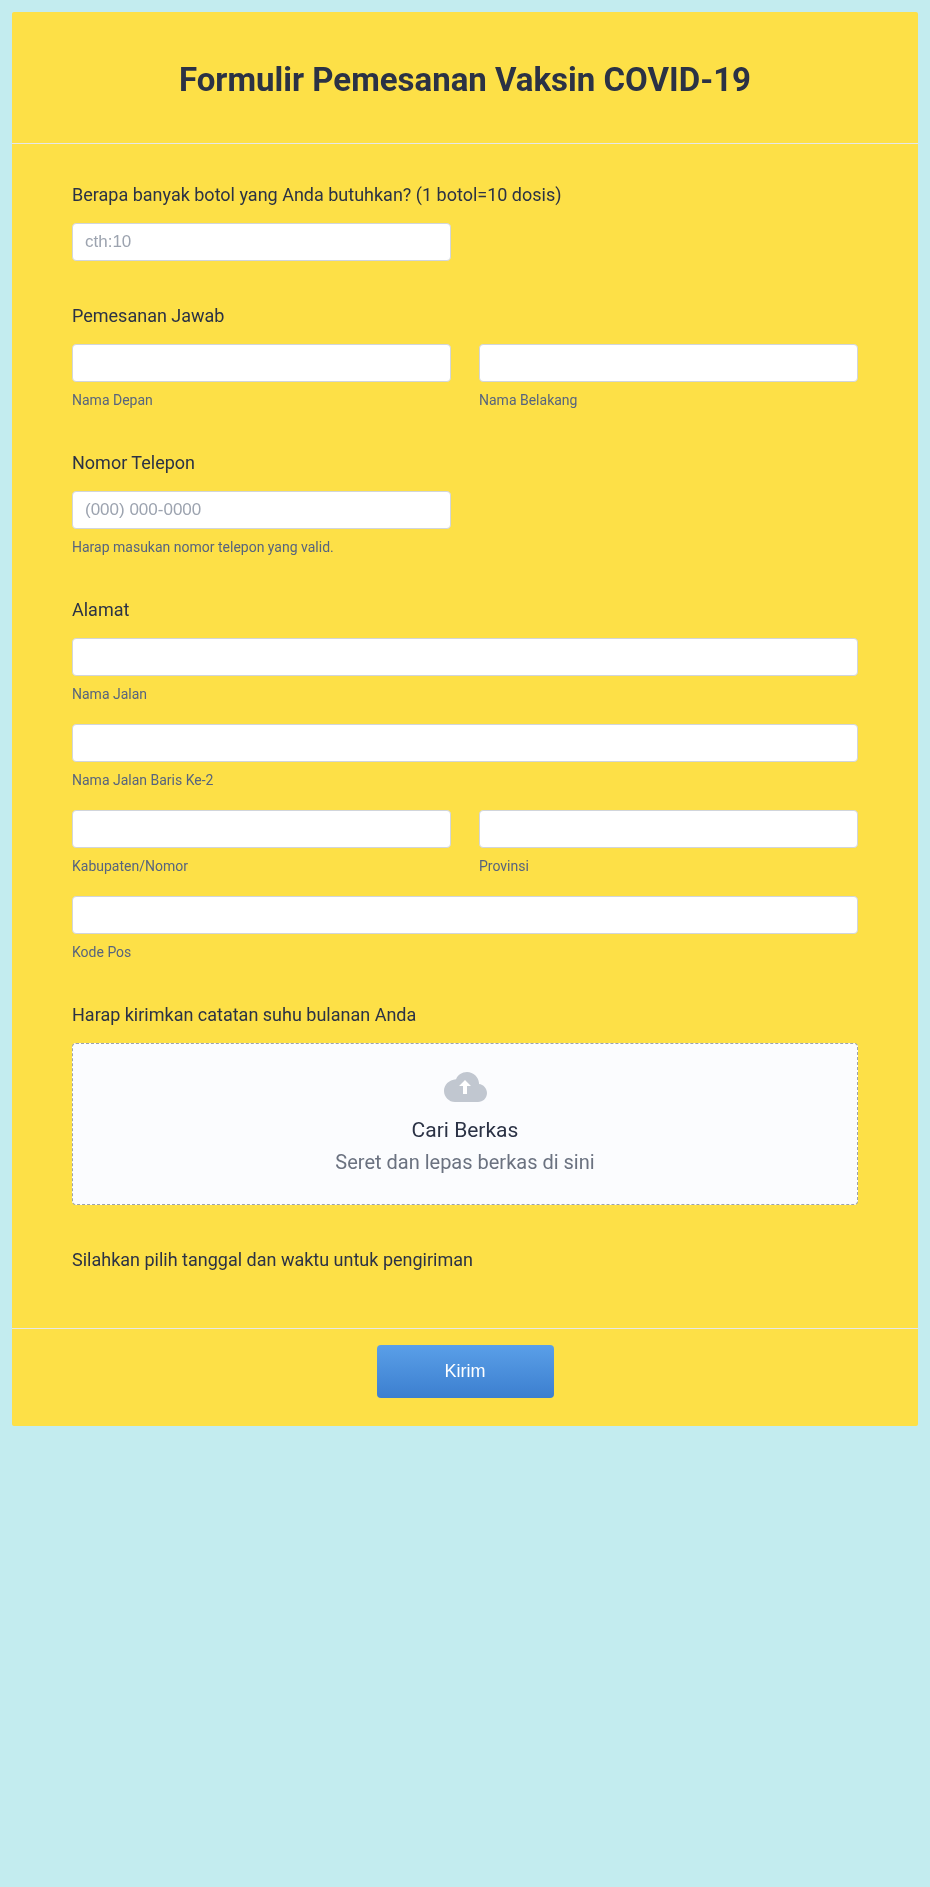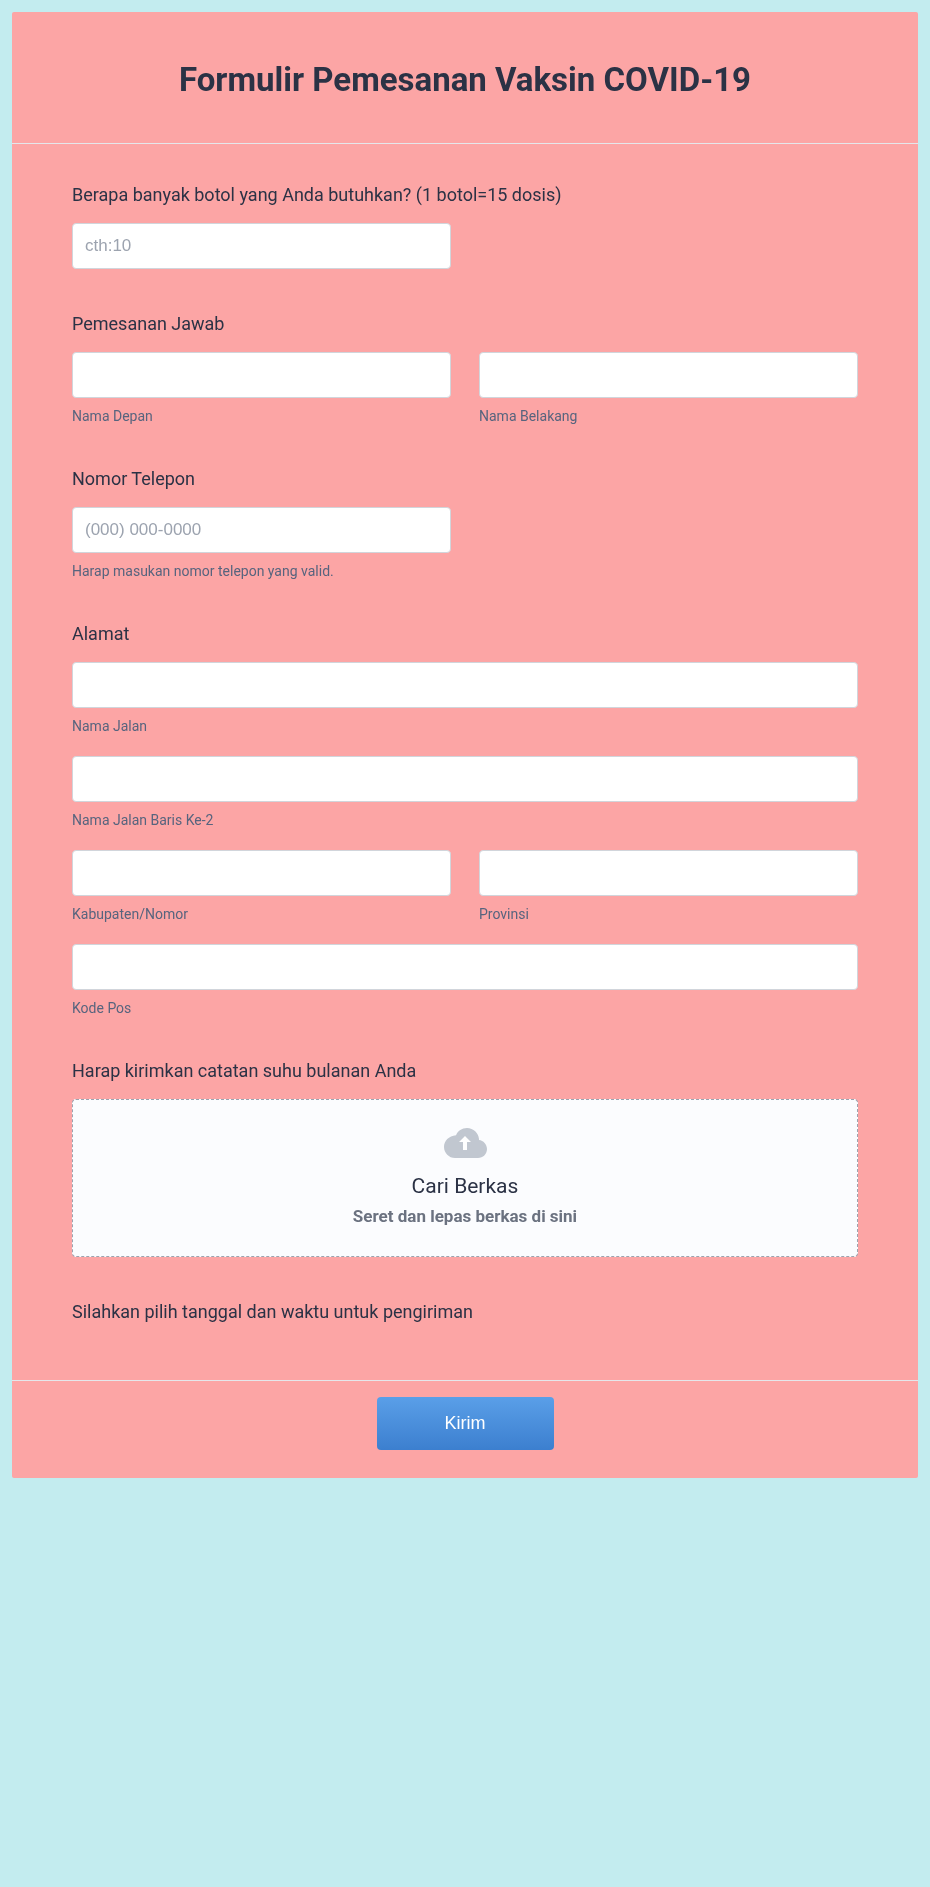--- a/index.html
+++ b/index.html
@@ -3,21 +3,21 @@
 <meta charset="utf-8">
 <style>
 * { box-sizing: border-box; margin: 0; padding: 0; }
 body {
   background: #c3ecef;
   font-family: -apple-system, BlinkMacSystemFont, "Segoe UI", Roboto, Helvetica, Arial, sans-serif;
   padding: 12px;
   width: 930px;
 }
 .form-card {
-  background: #fca5a5;
+  background: #fde047;
   border-radius: 2px;
 }
 .header {
   text-align: center;
   padding: 48px 40px 44px;
   border-bottom: 1px solid #e5e7eb;
 }
 .header h1 {
   font-size: 33px;
   font-weight: 700;
@@ -41,21 +41,21 @@
   gap: 28px;
 }
 .input-col {
   flex: 1;
 }
 .input-col.half {
   flex: 0 0 calc(50% - 14px);
 }
 .text-input {
   width: 100%;
-  height: 46px;
+  height: 38px;
   border: 1px solid #d1d5db;
   border-radius: 4px;
   padding: 16px 12px;
   font-size: 17px;
   color: #2b3245;
   background: #fff;
 }
 .text-input::placeholder {
   color: #9ca3af;
 }
@@ -76,23 +76,22 @@
 .upload-icon {
   margin-bottom: 12px;
 }
 .upload-title {
   font-size: 21px;
   font-weight: 400;
   color: #2b3245;
   margin-bottom: 8px;
 }
 .upload-sub {
-  font-size: 17px;
+  font-size: 20px;
   color: #6b7280;
-  font-weight: bold;
 }
 .footer {
   border-top: 1px solid #e5e7eb;
   padding: 16px 0 28px;
   text-align: center;
 }
 .submit-btn {
   background: linear-gradient(to bottom, #5a9fe8, #3c7fcf);
   color: #fff;
   border: none;
@@ -110,21 +109,21 @@
 
 <div class="form-card">
 
   <div class="header">
     <h1>Formulir Pemesanan Vaksin COVID-19</h1>
   </div>
 
   <div class="form-body">
 
     <div class="field-group">
-      <label class="field-label">Berapa banyak botol yang Anda butuhkan? (1 botol=15 dosis)</label>
+      <label class="field-label">Berapa banyak botol yang Anda butuhkan? (1 botol=10 dosis)</label>
       <div class="input-row">
         <div class="input-col half">
           <input type="text" class="text-input" placeholder="cth:10" style="">
         </div>
       </div>
     </div>
 
     <div class="field-group">
       <label class="field-label">Pemesanan Jawab</label>
       <div class="input-row">

